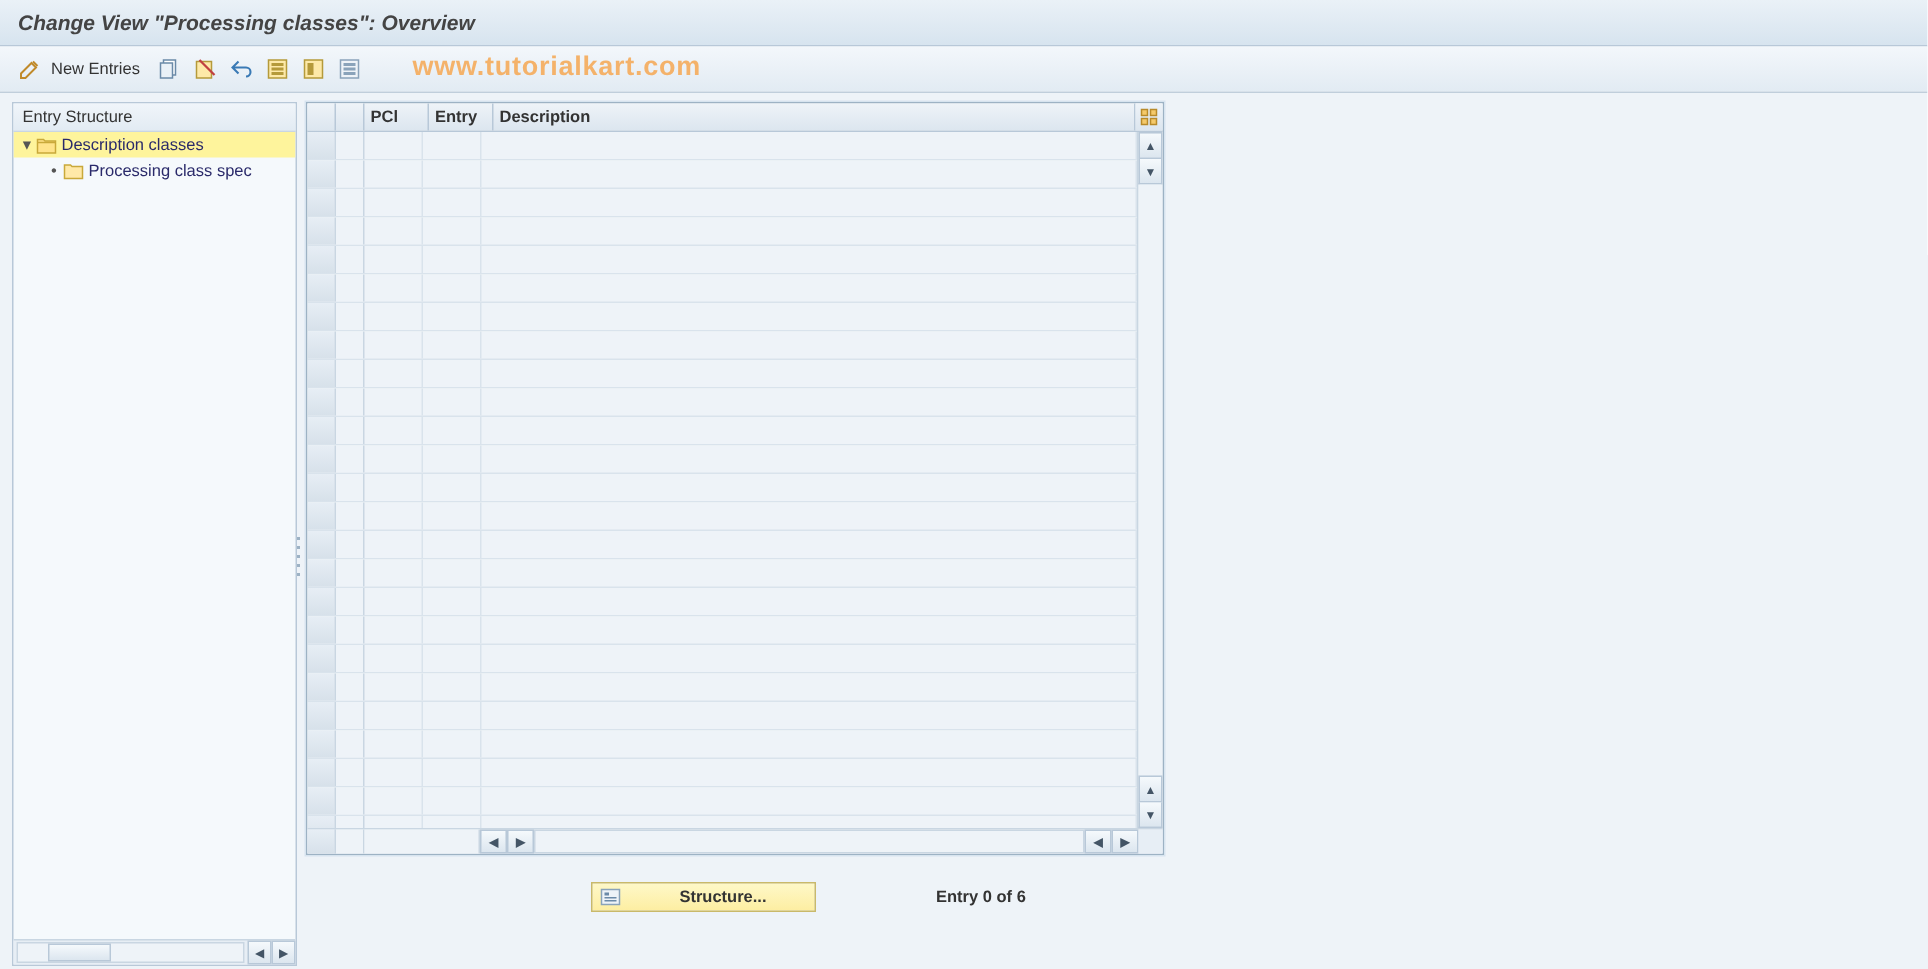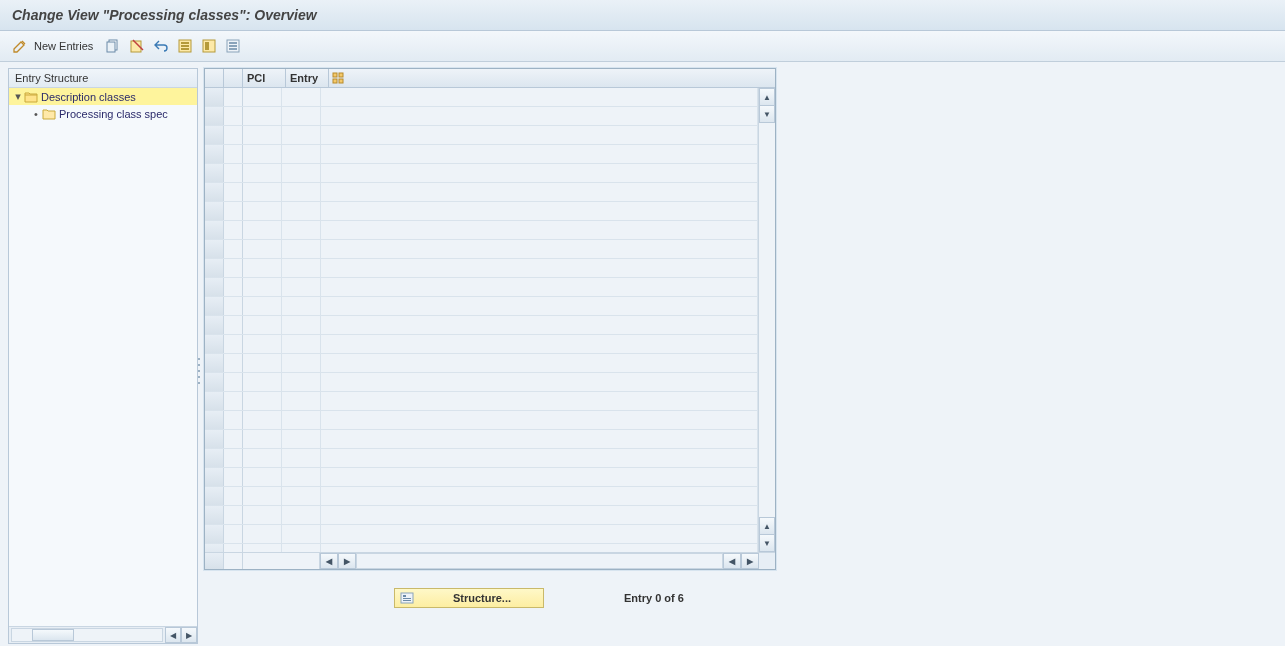--- a/index.html
+++ b/index.html
@@ -377,20 +377,21 @@
       </svg>
   </span>
   <span class="tb-icon">
     <svg width="14" height="14" viewBox="0 0 14 14">
         <rect x="1" y="1" width="12" height="12" fill="#eef3f8" stroke="#8aa3ba"></rect>
         <rect x="3" y="3" width="8" height="2" fill="#8aa3ba"></rect>
         <rect x="3" y="6" width="8" height="2" fill="#8aa3ba"></rect>
         <rect x="3" y="9" width="8" height="2" fill="#8aa3ba"></rect>
       </svg>
   </span>
+  <div class="watermark">www.tutorialkart.com</div>
 </div>
 
 <div class="main">
 
   <div class="dialog-panel">
     <div class="dialog-header">Entry Structure</div>
     <div class="tree">
       <div class="tree-row selected">
         <span class="tree-toggle">▾</span>
         <span class="tree-folder">
@@ -428,20 +429,21 @@
   </div>
 
   <div class="content">
     <div class="grid-wrap">
 
       <div class="grid-header">
         <div class="gh-pick"></div>
         <div class="gh-sel"></div>
         <div class="gh-cell" style="width:38px">PCl</div>
         <div class="gh-cell" style="width:38px">Entry</div>
+        <div class="gh-cell" style="flex:1">Description</div>
         <div class="gh-config">
           <svg width="12" height="12" viewBox="0 0 12 12">
               <rect x="1" y="1" width="4" height="4" fill="#f4c96a" stroke="#b88a2a"></rect>
               <rect x="7" y="1" width="4" height="4" fill="#f4c96a" stroke="#b88a2a"></rect>
               <rect x="1" y="7" width="4" height="4" fill="#f4c96a" stroke="#b88a2a"></rect>
               <rect x="7" y="7" width="4" height="4" fill="#f4c96a" stroke="#b88a2a"></rect>
             </svg>
         </div>
       </div>
 

